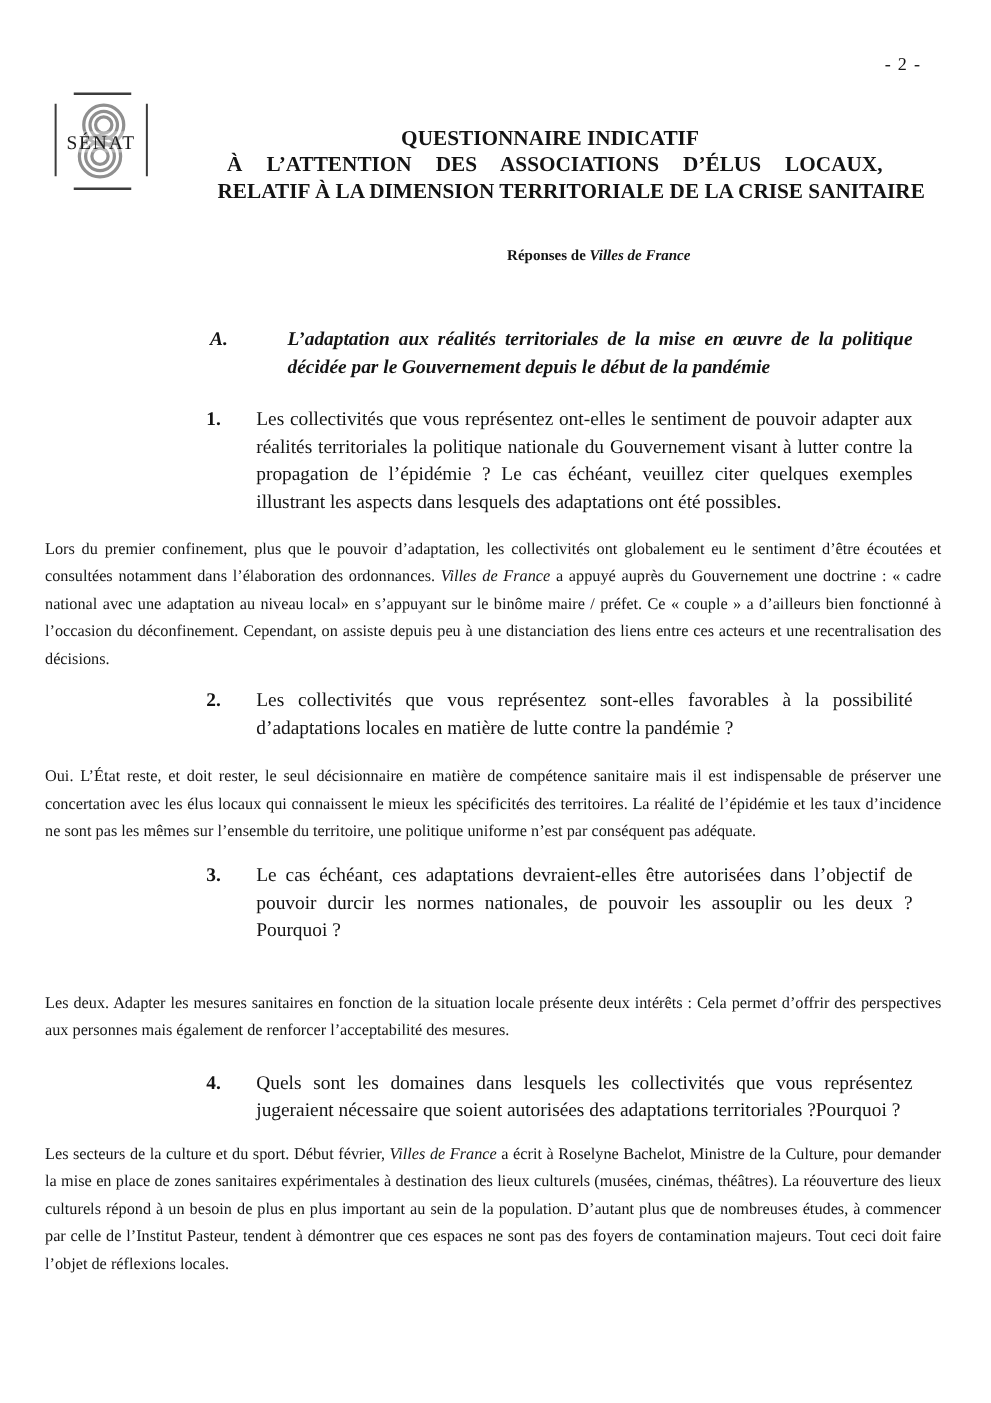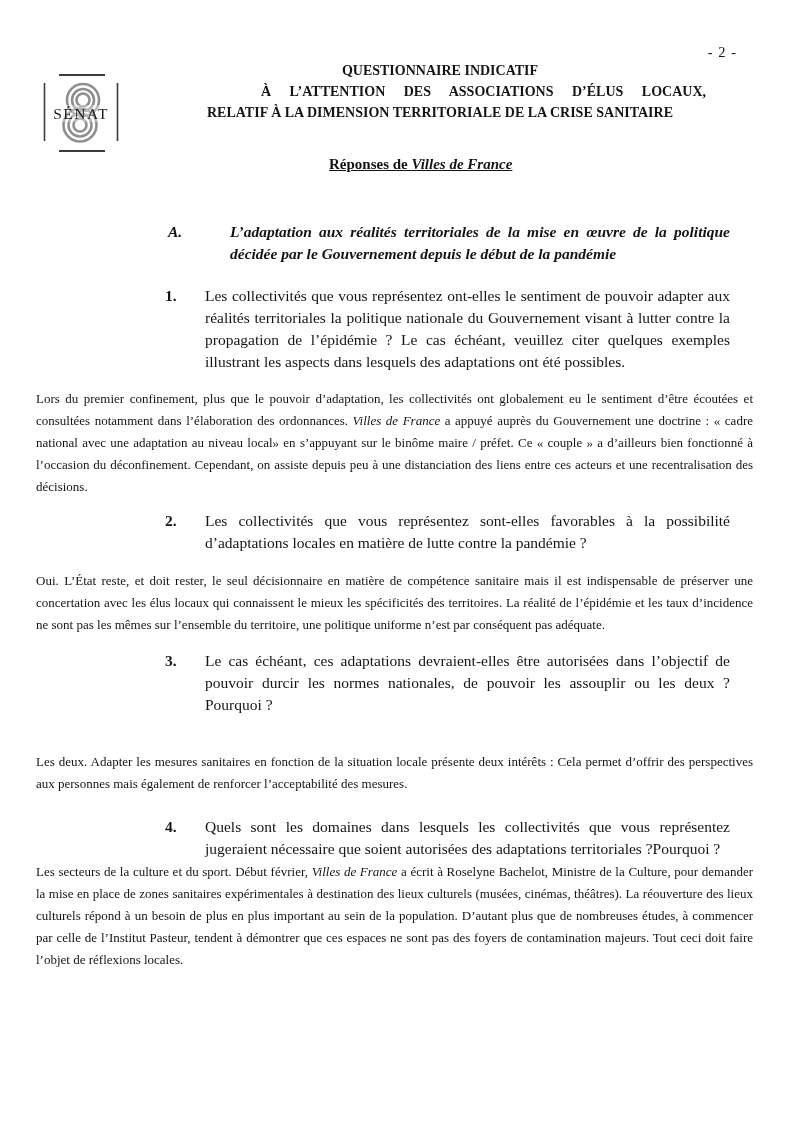--- a/index.html
+++ b/index.html
@@ -11,32 +11,31 @@
     overflow:hidden;
   }
   .page-number{
     position:absolute;top:44px;right:56px;
     font-size:14.5px;letter-spacing:1px;
   }
   .logo{position:absolute;top:72px;left:42px;width:78px;height:82px;}
   .content{position:absolute;left:36px;top:0;width:717px;}
 
   .doc-title{
-    margin:60px 0 0 138px;width:532px;
+    margin:100px 0 0 138px;width:532px;
     text-align:center;font-weight:bold;
-    font-size:14px;line-height:21px;font-family:Liberation Serif, serif;
+    font-size:17px;line-height:21px;font-family:Liberation Serif, serif;
   }
   .doc-title .line{white-space:nowrap;}
   .doc-title .line.wide{word-spacing:15px;text-align:right;}
 
   .doc-subtitle{
     margin:29px 0 0 293px;width:300px;
-    text-align:left;font-weight:bold;font-size:15px;line-height:25px;
+    text-align:center;font-weight:bold;font-size:12px;line-height:25px;
     white-space:nowrap;
-    text-decoration:underline;
   }
   .doc-subtitle em{font-style:italic;}
 
   .section-head{
     display:flex;margin:44px 0 0 132px;
     font-weight:bold;font-style:italic;
     font-size:15.5px;line-height:22px;
   }
   .section-label{width:62px;flex:0 0 62px;}
   .section-title{width:500px;text-align:justify;}
@@ -54,21 +53,21 @@
   }
   .qa-answer em{font-style:italic;}
 
   .mt-q1{margin-top:20px;}
   .mt-a1{margin-top:15px;}
   .mt-q2{margin-top:12px;}
   .mt-a2{margin-top:16px;}
   .mt-q3{margin-top:14px;}
   .mt-a3{margin-top:35px;}
   .mt-q4{margin-top:21px;}
-  .mt-a4{margin-top:1px;}
+  .mt-a4{margin-top:12px;}
 </style>
 </head>
 <body>
 
 <div class="page">
 
   <div class="page-number">- 2 -</div>
 
   <div class="logo">
     <svg width="78" height="82" viewBox="0 0 78 82">

